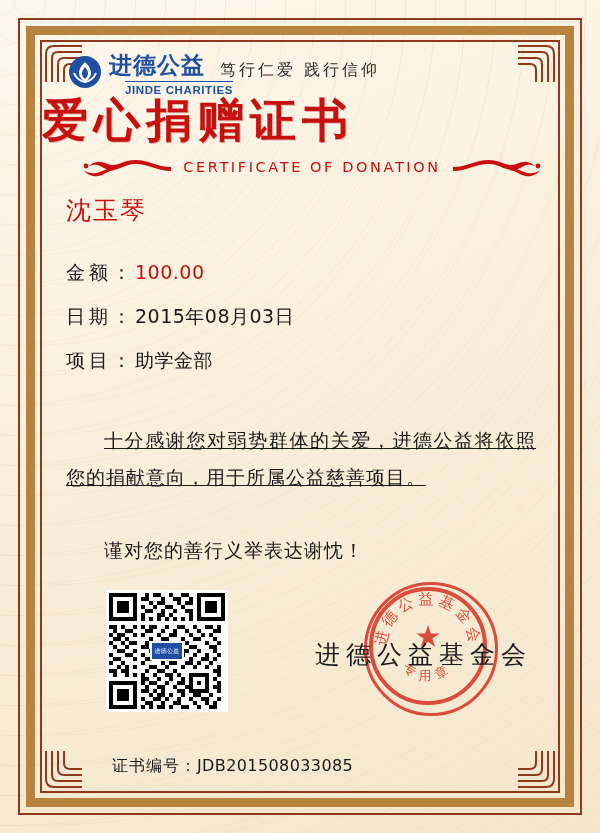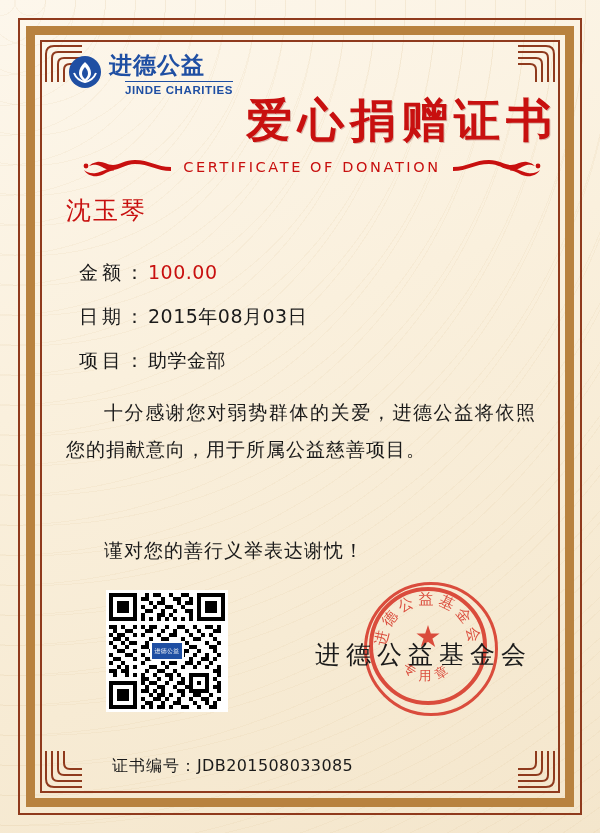--- a/index.html
+++ b/index.html
@@ -109,21 +109,21 @@
     text-align: center;
     font-size: 16px;
     color: #2b2b2b;
     letter-spacing: 3px;
     font-family: "DejaVu Sans", sans-serif;
   }
   .main-title {
     position: absolute;
     top: 48px;
     left: 0; right: 0;
-    text-align: right;
+    text-align: left;
     font-size: 46px;
     font-weight: bold;
     color: #c8100f;
     letter-spacing: 6px;
     font-family: "DejaVu Sans", sans-serif;
     text-shadow: 1px 1px 0 rgba(120,0,0,0.25);
   }
   .sub-title-row {
     position: absolute;
     top: 112px;
@@ -159,40 +159,40 @@
   }
 
   .field {
     position: absolute;
     left: 24px;
     font-size: 19px;
     color: #1a1a1a;
     font-family: "DejaVu Sans", sans-serif;
     white-space: nowrap;
   }
-  .field .label { letter-spacing: 4px; margin-left: 13px; }
+  .field .label { letter-spacing: 4px; }
   .field .value { letter-spacing: 0.5px; }
   .field-amount { top: 218px; }
   .field-amount .value { color: #c8100f; }
   .field-date   { top: 262px; }
   .field-item   { top: 306px; }
 
   .paragraph {
     position: absolute;
     left: 24px;
     right: 22px;
     font-size: 19px;
     color: #1a1a1a;
     line-height: 1.95;
     text-indent: 38px;
     text-align: justify;
     font-family: "DejaVu Sans", sans-serif;
     letter-spacing: 1px;
   }
-  .para-1 { top: 352px; }
+  .para-1 { top: 380px; text-decoration: underline; }
   .para-2 { top: 490px; }
 
   
   .qr-wrap {
     position: absolute;
     left: 64px;
     top: 548px;
     width: 122px;
     height: 122px;
     background: #ffffff;
@@ -308,20 +308,21 @@
           <path d="M17 12 C15 14.5 14 16 14 18.5 C14 21 15.6 22.8 17 24 C18.4 22.8 20 21 20 18.5 C20 16 19 14.5 17 12 Z" fill="#1f4fa3"></path>
           <path d="M6 18 C8 23 12 26 17 27 C22 26 26 23 28 18" fill="none" stroke="#ffffff" stroke-width="2"></path>
         </svg>
       </div>
       <div class="logo-text-block">
         <div class="logo-cn">进德公益</div>
         <div class="logo-en">JINDE CHARITIES</div>
       </div>
     </div>
 
+    <div class="slogan">笃行仁爱  践行信仰</div>
     <div class="main-title">爱心捐赠证书</div>
 
     <div class="sub-title-row">
       <span class="flourish">
         <svg width="92" height="26" viewBox="0 0 92 26" fill="currentColor">
           <path d="M88 13 C74 13 66 6 52 6 C42 6 36 11 30 11 C24 11 20 7 14 8 C9 8.8 6 12 6 12 C6 12 10 10 14 11 C19 12.2 22 16 29 16 C37 16 42 10 52 10 C66 10 74 17 88 17 Z"></path>
           <path d="M30 14 C24 14 19 18 13 19 C8 19.8 3 18 1 16 C4 21 10 23 15 22 C22 20.6 25 16.6 31 16.4 Z"></path>
           <circle cx="3" cy="12" r="2.4"></circle>
         </svg>
       </span>

